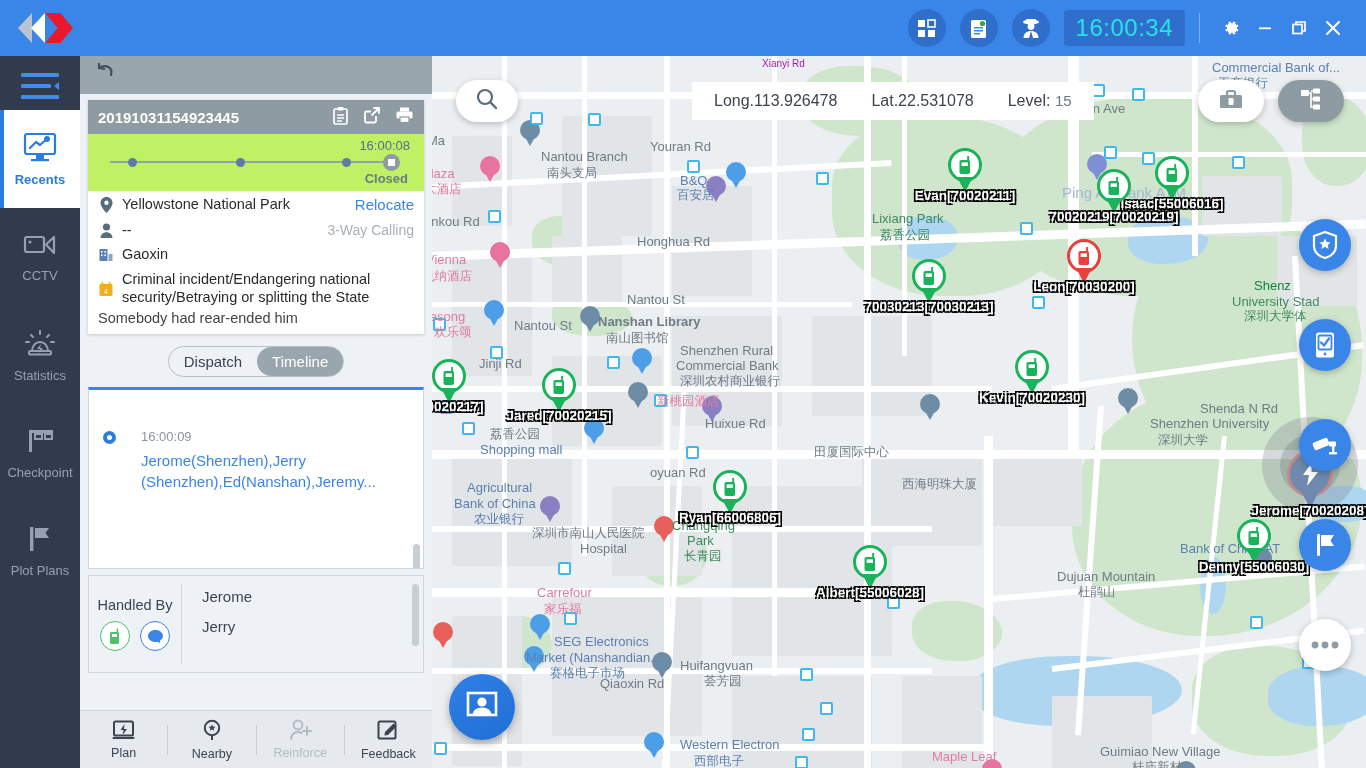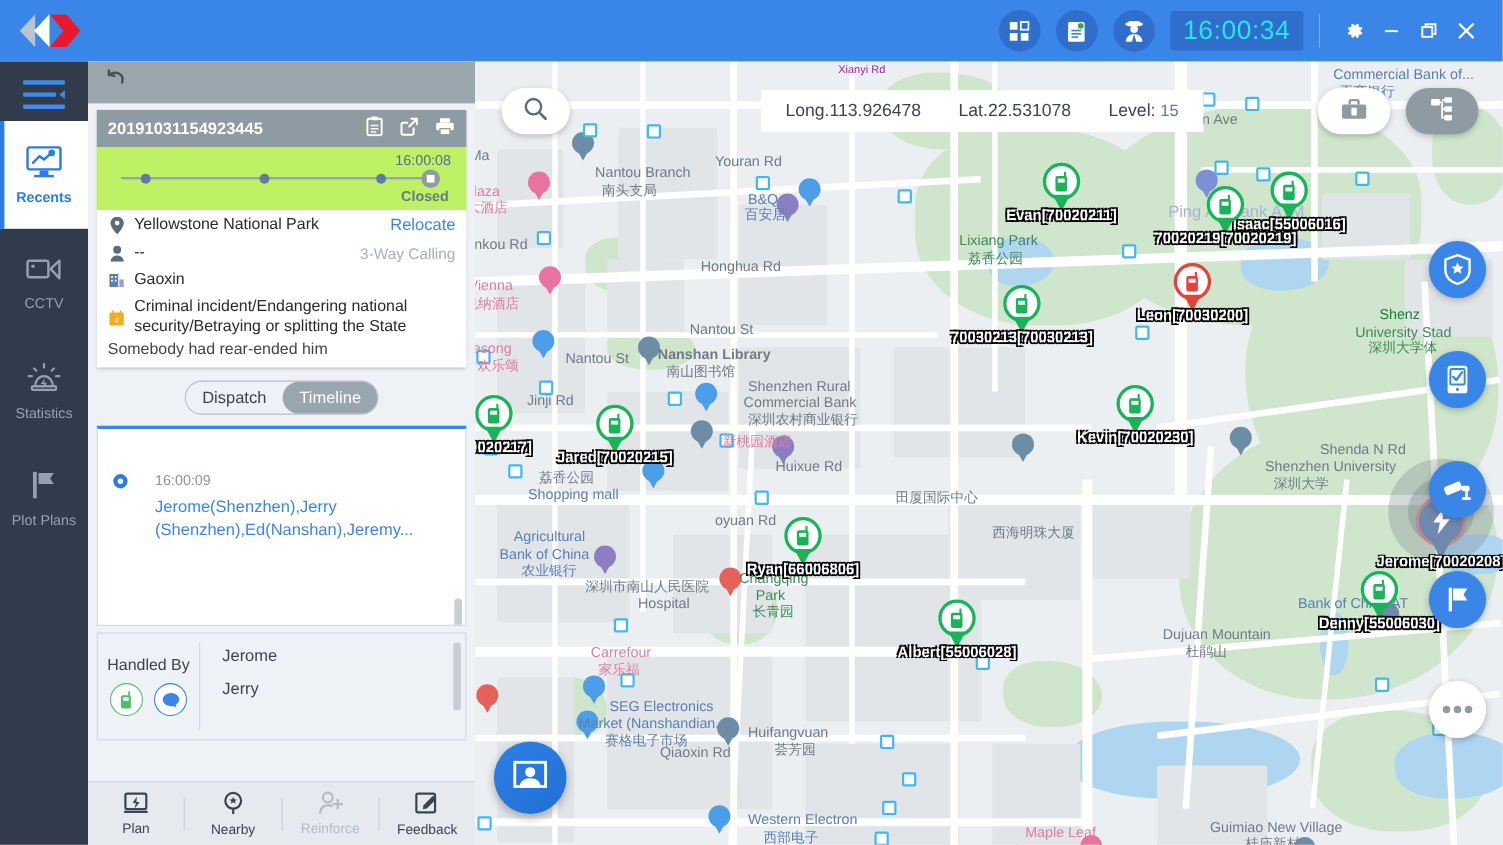--- a/index.html
+++ b/index.html
@@ -291,20 +291,31 @@
       <svg width="34" height="30" viewBox="0 0 34 30">
           <path d="M17 3v3 M8 7l2 2 M26 7l-2 2 M3 14h3 M31 14h-3" stroke="#97a0b0" stroke-width="2" stroke-linecap="round"></path>
           <path d="M9 23c0-5 3.5-9 8-9s8 4 8 9z" fill="none" stroke="#97a0b0" stroke-width="2"></path>
           <rect x="6" y="23" width="22" height="3.4" rx="1" fill="none" stroke="#97a0b0" stroke-width="2"></rect>
           <path d="M18 16l-4 5h3l-1 4 4-5h-3z" fill="#97a0b0"></path>
         </svg>
     </span>
     <span>Statistics</span>
   </div>
 
+  <div class="navitem">
+    <span>
+      <svg width="34" height="28" viewBox="0 0 34 28">
+          <rect x="6" y="3" width="24" height="3" fill="#97a0b0"></rect>
+          <rect x="6" y="3" width="3" height="22" fill="#97a0b0"></rect>
+          <rect x="12" y="7" width="7" height="5" fill="none" stroke="#97a0b0" stroke-width="2"></rect>
+          <rect x="22" y="7" width="7" height="5" fill="none" stroke="#97a0b0" stroke-width="2"></rect>
+        </svg>
+    </span>
+    <span>Checkpoint</span>
+  </div>
 
   <div class="navitem">
     <span>
       <svg width="34" height="28" viewBox="0 0 34 28">
           <rect x="7" y="2" width="3.4" height="24" fill="#97a0b0"></rect>
           <path d="M12 3h14l-3.5 5 3.5 5H12z" fill="#97a0b0"></path>
         </svg>
     </span>
     <span>Plot Plans</span>
   </div>

